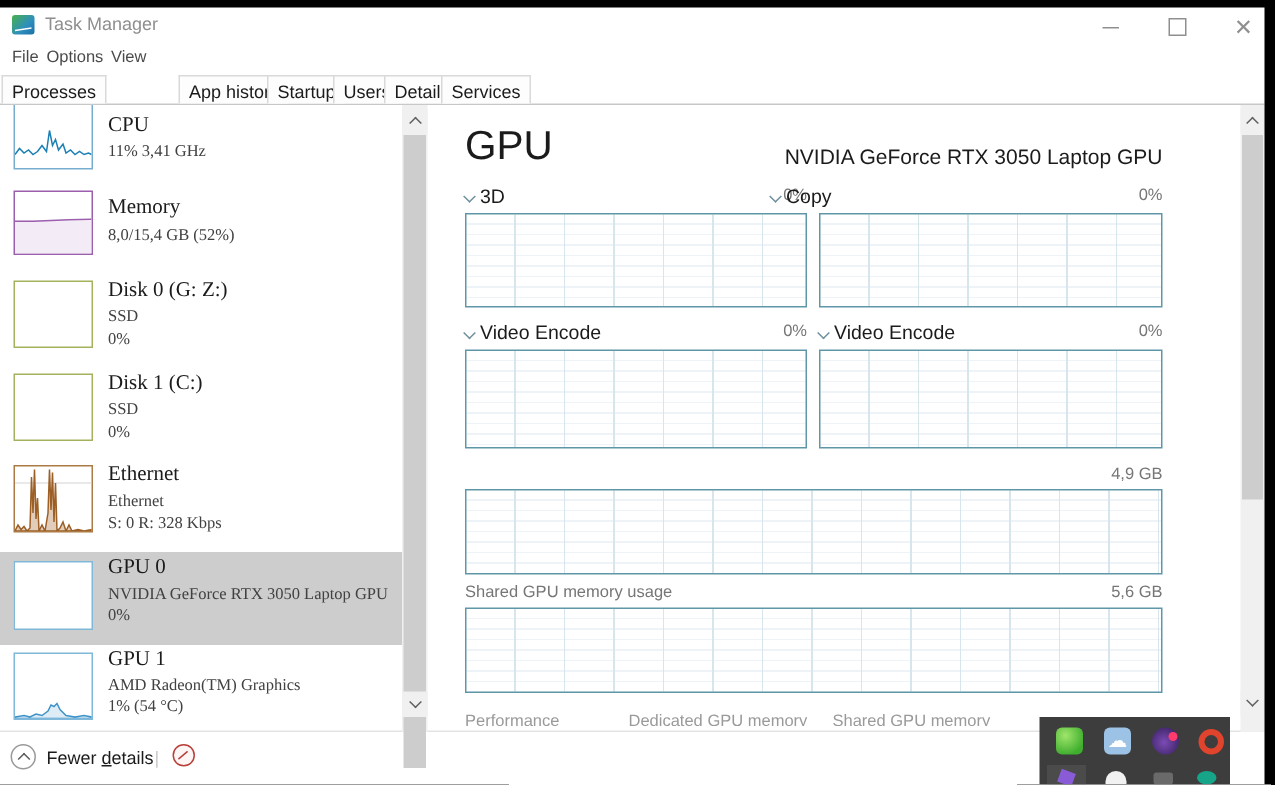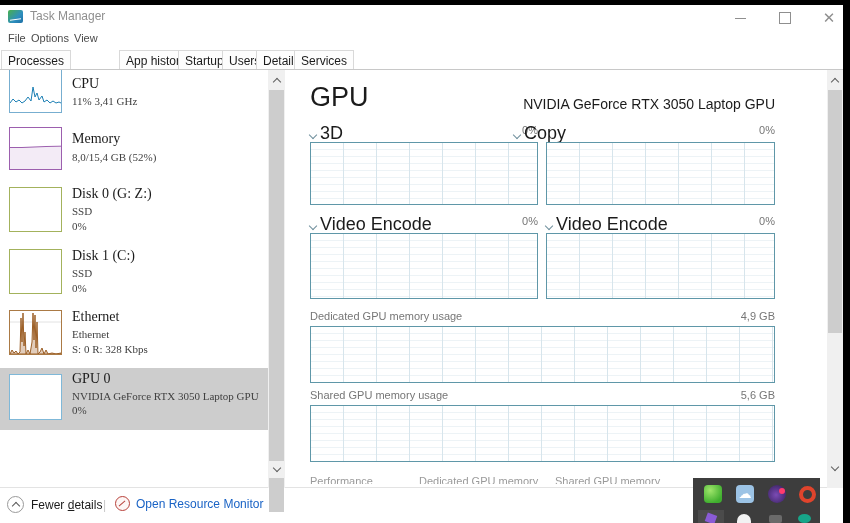--- a/index.html
+++ b/index.html
@@ -39,21 +39,21 @@
   
   .sb-track{background:#f0f0f0;z-index:7;}
   .sb-thumb{position:absolute;left:1px;width:15px;background:#cdcdcd;}
   .sb-btn{position:absolute;left:0;width:17px;height:17px;display:flex;align-items:center;justify-content:center;color:#5f5f5f;background:#f0f0f0;}
   .chv{display:inline-block;width:5px;height:5px;border-right:1px solid currentColor;border-bottom:1px solid currentColor;}
   .chv.up{transform:rotate(-135deg);margin-top:3px;}
   .chv.down{transform:rotate(45deg);margin-bottom:3px;}
   
   #main-title{left:310px;top:82px;font-size:27px;color:#1b1b1b;}
   #main-device{left:310px;top:96px;width:465px;text-align:right;font-size:14px;color:#1b1b1b;}
-  .chart-label{position:absolute;font-size:18px;color:#1b1b1b;}
+  .chart-label{position:absolute;font-size:13px;color:#1b1b1b;}
   .chart-label .chv{color:#6f8f9c;margin-right:4px;margin-bottom:1px;}
   .chart-val{position:absolute;font-size:11px;color:#767676;text-align:right;}
   .mem-label{position:absolute;font-size:11px;color:#767676;}
   .bigchart{position:absolute;box-sizing:border-box;border:1px solid #5f97a8;background:
     repeating-linear-gradient(to right,transparent 0 32px,#d7e5ec 32px 33px),
     repeating-linear-gradient(to bottom,transparent 0 6px,#edf3f6 6px 7px);}
   #clipped-row{left:295px;top:475px;width:480px;height:9px;overflow:hidden;font-size:11px;color:#9a9a9a;}
   #clipped-row span{position:absolute;top:0;}
   
   #footer-line{left:0;top:487px;width:843px;height:0;border-top:1px solid #e3e3e3;}
@@ -170,20 +170,30 @@
 
     <div class="side-item selected" style="top:298px;height:62px">
       <div class="thumb" style="top:6px;height:46px;border-color:#7fb8d8">
         <svg width="51" height="44" viewBox="0 0 51 44"></svg>
       </div>
       <div class="s-title" style="top:3px">GPU 0</div>
       <div class="s-sub" style="top:21px">NVIDIA GeForce RTX 3050 Laptop GPU</div>
       <div class="s-sub" style="top:35px">0%</div>
     </div>
 
+    <div class="side-item" style="top:360px;height:58px">
+      <div class="thumb" style="top:5px;height:45px;border-color:#7fb8d8">
+        <svg width="51" height="43" viewBox="0 0 51 43">
+          <path d="M0,42 L6,41 L10,42 L14,40 L18,41 L22,38 L24,34 L26,35 L28,33 L30,37 L34,41 L40,42 L46,41 L51,42 L51,43 L0,43 Z" fill="rgba(64,147,201,0.18)" stroke="#4093c9" stroke-width="1"></path>
+        </svg>
+      </div>
+      <div class="s-title" style="top:2px">GPU 1</div>
+      <div class="s-sub" style="top:20px">AMD Radeon(TM) Graphics</div>
+      <div class="s-sub" style="top:34px">1% (54 °C)</div>
+    </div>
   </div>
 
   <div class="abs sb-track" style="left:268px;top:70px;width:17px;height:418px">
     <div class="sb-btn" style="top:2px">
         <span class="chv up"></span>
       </div>
     <div class="sb-thumb" style="top:20px;height:422px"></div>
     <div class="sb-btn" style="top:391px">
         <span class="chv down"></span>
       </div>
@@ -201,21 +211,20 @@
   <div class="abs bigchart" style="left:546px;top:142px;width:229px;height:63px"></div>
 
   <div class="abs chart-label" style="left:310px;top:214px"><span class="chv down"></span><span>Video Encode</span></div>
   <div class="abs chart-val" style="left:488px;top:215px;width:50px">0%</div>
   <div class="abs chart-label" style="left:546px;top:214px"><span class="chv down"></span><span>Video Encode</span></div>
   <div class="abs chart-val" style="left:725px;top:215px;width:50px">0%</div>
 
   <div class="abs bigchart" style="left:310px;top:233px;width:228px;height:66px"></div>
   <div class="abs bigchart" style="left:546px;top:233px;width:229px;height:66px"></div>
 
-  <div class="abs mem-label" style="left:310px;top:310px">Dedicated GPU memory usage</div>
   <div class="abs mem-label" style="left:695px;top:310px;width:80px;text-align:right">4,9 GB</div>
   <div class="abs bigchart" style="left:310px;top:326px;width:465px;height:57px"></div>
 
   <div class="abs mem-label" style="left:310px;top:389px">Shared GPU memory usage</div>
   <div class="abs mem-label" style="left:695px;top:389px;width:80px;text-align:right">5,6 GB</div>
   <div class="abs bigchart" style="left:310px;top:405px;width:465px;height:57px"></div>
 
   <div class="abs" id="clipped-row">
     <span style="left:15px">Performance</span>
     <span style="left:124px">Dedicated GPU memory</span>
@@ -235,21 +244,20 @@
   <div class="abs" id="footer-line"></div>
   <div class="abs" id="fewer-btn">
     <span id="fewer-circle">
         <span class="chv up" style="margin-top:2px"></span>
       </span>
     <span><span>Fewer </span><span class="u">d</span><span>etails</span></span>
   </div>
   <div class="abs" id="foot-sep">|</div>
   <div class="abs" id="resmon">
     <span id="resmon-icon"></span>
-    <span>Open Resource Monitor</span>
   </div>
 
   <div class="abs" id="tray">
     <div class="tray-ic" id="tric-green"></div>
     <div class="tray-ic" id="tric-cloud">☁</div>
     <div class="tray-ic" id="tric-purple"></div>
     <div class="tray-ic" id="tric-orange"></div>
     <div class="tray-ic" id="tile2"></div>
     <div class="tray-ic" id="tric2-purple"></div>
     <div class="tray-ic" id="tric2-white"></div>

